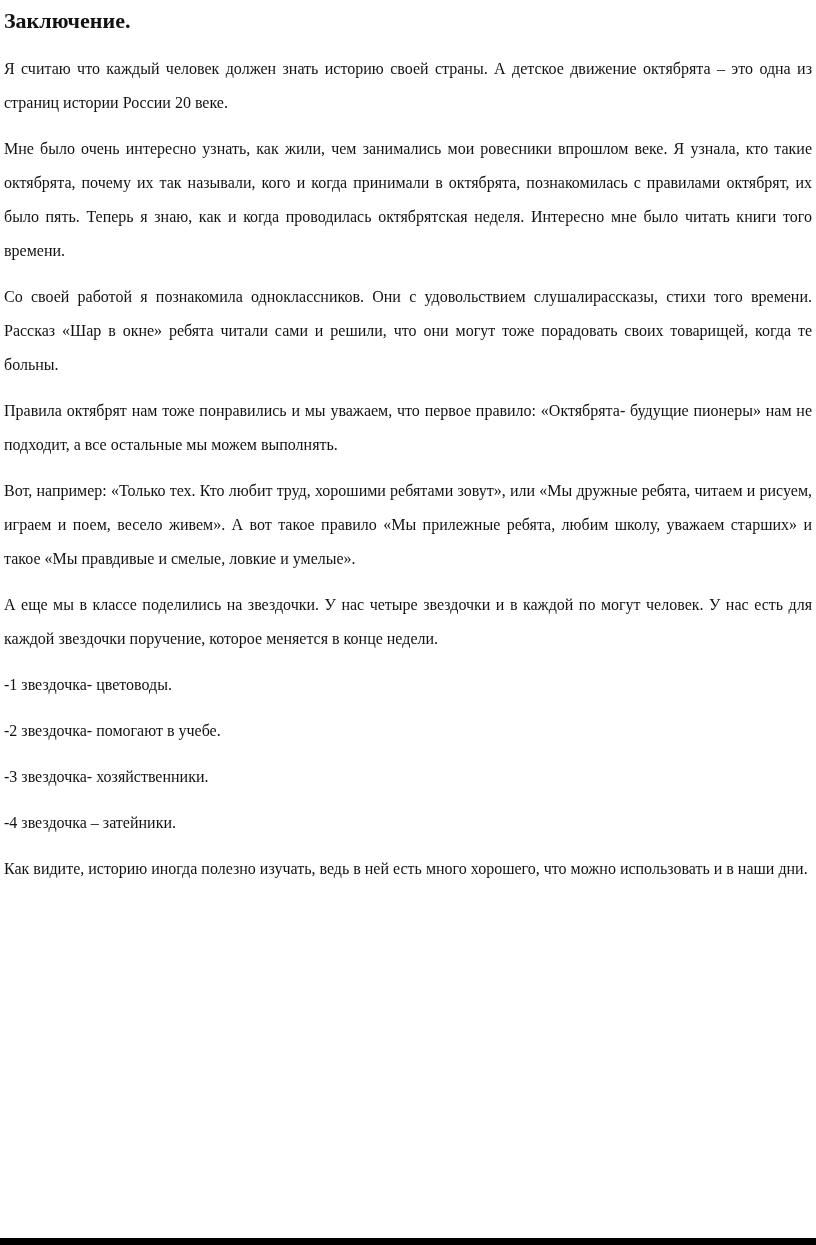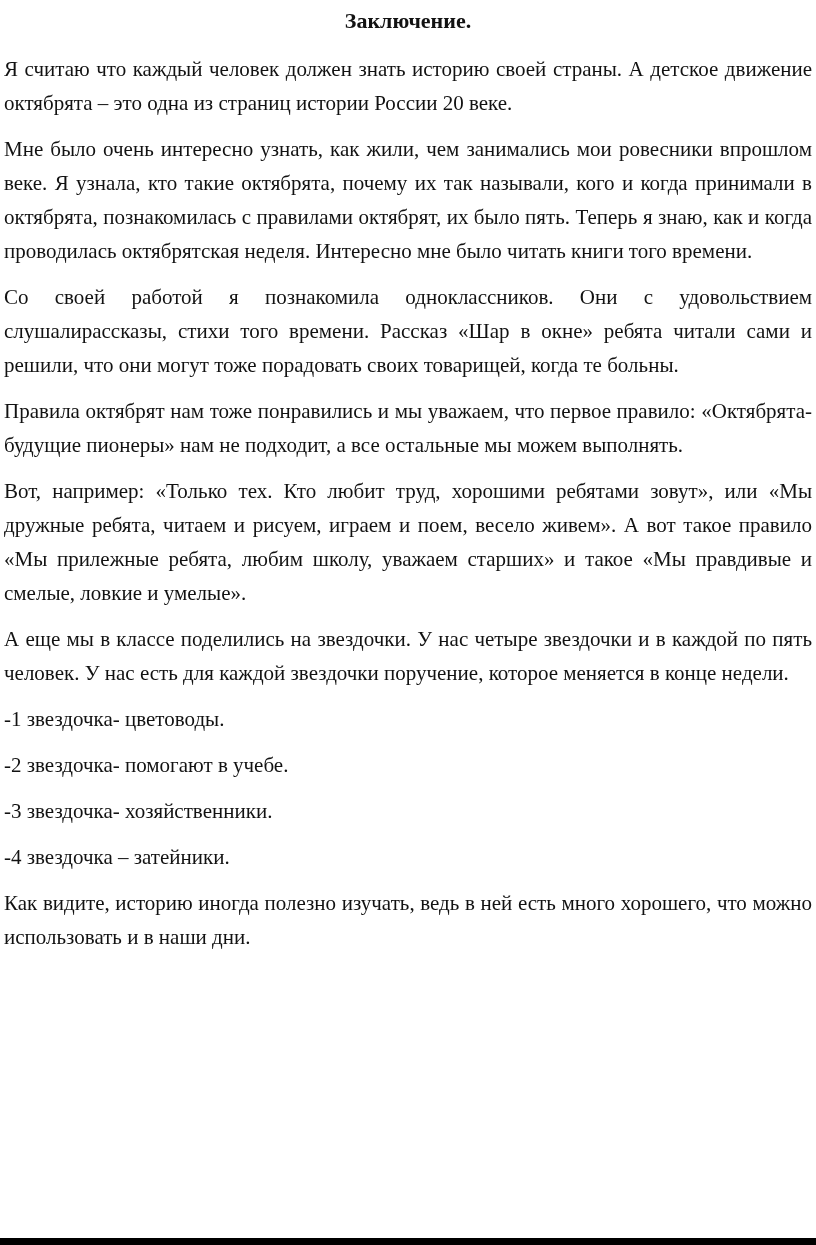--- a/index.html
+++ b/index.html
@@ -20,25 +20,24 @@
     width: 816px;
     height: 1245px;
     padding: 6px 4px 0 4px;
     background: #ffffff;
   }
   .doc-title {
     margin: 0 0 16px 0;
     font-size: 22px;
     line-height: 30px;
     font-weight: bold;
-    text-align: center;
   }
   .doc-body p {
     margin: 12px 0 11px 0;
-    font-size: 21px;
+    font-size: 16px;
     line-height: 34px;
     text-align: justify;
     text-justify: inter-word;
   }
   .bottom-bar {
     position: absolute;
     left: 0;
     bottom: 0;
     width: 816px;
     height: 7px;
@@ -49,21 +48,21 @@
 <body>
 
 <div class="page">
   <h1 class="doc-title">Заключение.</h1>
   <div class="doc-body">
       <p>Я считаю что каждый человек должен знать историю своей страны. А детское движение октябрята – это одна из страниц истории России 20 веке.</p>
       <p>Мне было очень интересно узнать, как жили, чем занимались мои ровесники впрошлом веке. Я узнала, кто такие октябрята, почему их так называли, кого и когда принимали в октябрята, познакомилась с правилами октябрят, их было пять. Теперь я знаю, как и когда проводилась октябрятская неделя. Интересно мне было читать книги того времени.</p>
       <p>Со своей работой я познакомила одноклассников. Они с удовольствием слушалирассказы, стихи того времени. Рассказ «Шар в окне» ребята читали сами и решили, что они могут тоже порадовать своих товарищей, когда те больны.</p>
       <p>Правила октябрят нам тоже понравились и мы уважаем, что первое правило: «Октябрята- будущие пионеры»  нам не подходит, а все остальные мы можем выполнять.</p>
       <p>Вот, например: «Только тех. Кто любит труд, хорошими ребятами зовут», или «Мы дружные ребята, читаем и рисуем, играем и поем, весело живем». А вот такое правило «Мы прилежные ребята, любим школу, уважаем старших» и такое «Мы правдивые и смелые, ловкие и умелые».</p>
-      <p>А еще мы в классе поделились на звездочки. У нас четыре звездочки и в каждой по пять человек. У нас есть для каждой звездочки поручение, которое меняется в конце недели.</p>
+      <p>А еще мы в классе поделились на звездочки. У нас четыре звездочки и в каждой по могут человек. У нас есть для каждой звездочки поручение, которое меняется в конце недели.</p>
       <p>-1 звездочка- цветоводы.</p>
       <p>-2 звездочка- помогают в учебе.</p>
       <p>-3 звездочка- хозяйственники.</p>
       <p>-4 звездочка – затейники.</p>
       <p>Как видите, историю иногда полезно изучать, ведь в ней есть много хорошего, что можно использовать и в наши дни.</p>
     </div>
 </div>
 
 <div class="bottom-bar"></div>
 

